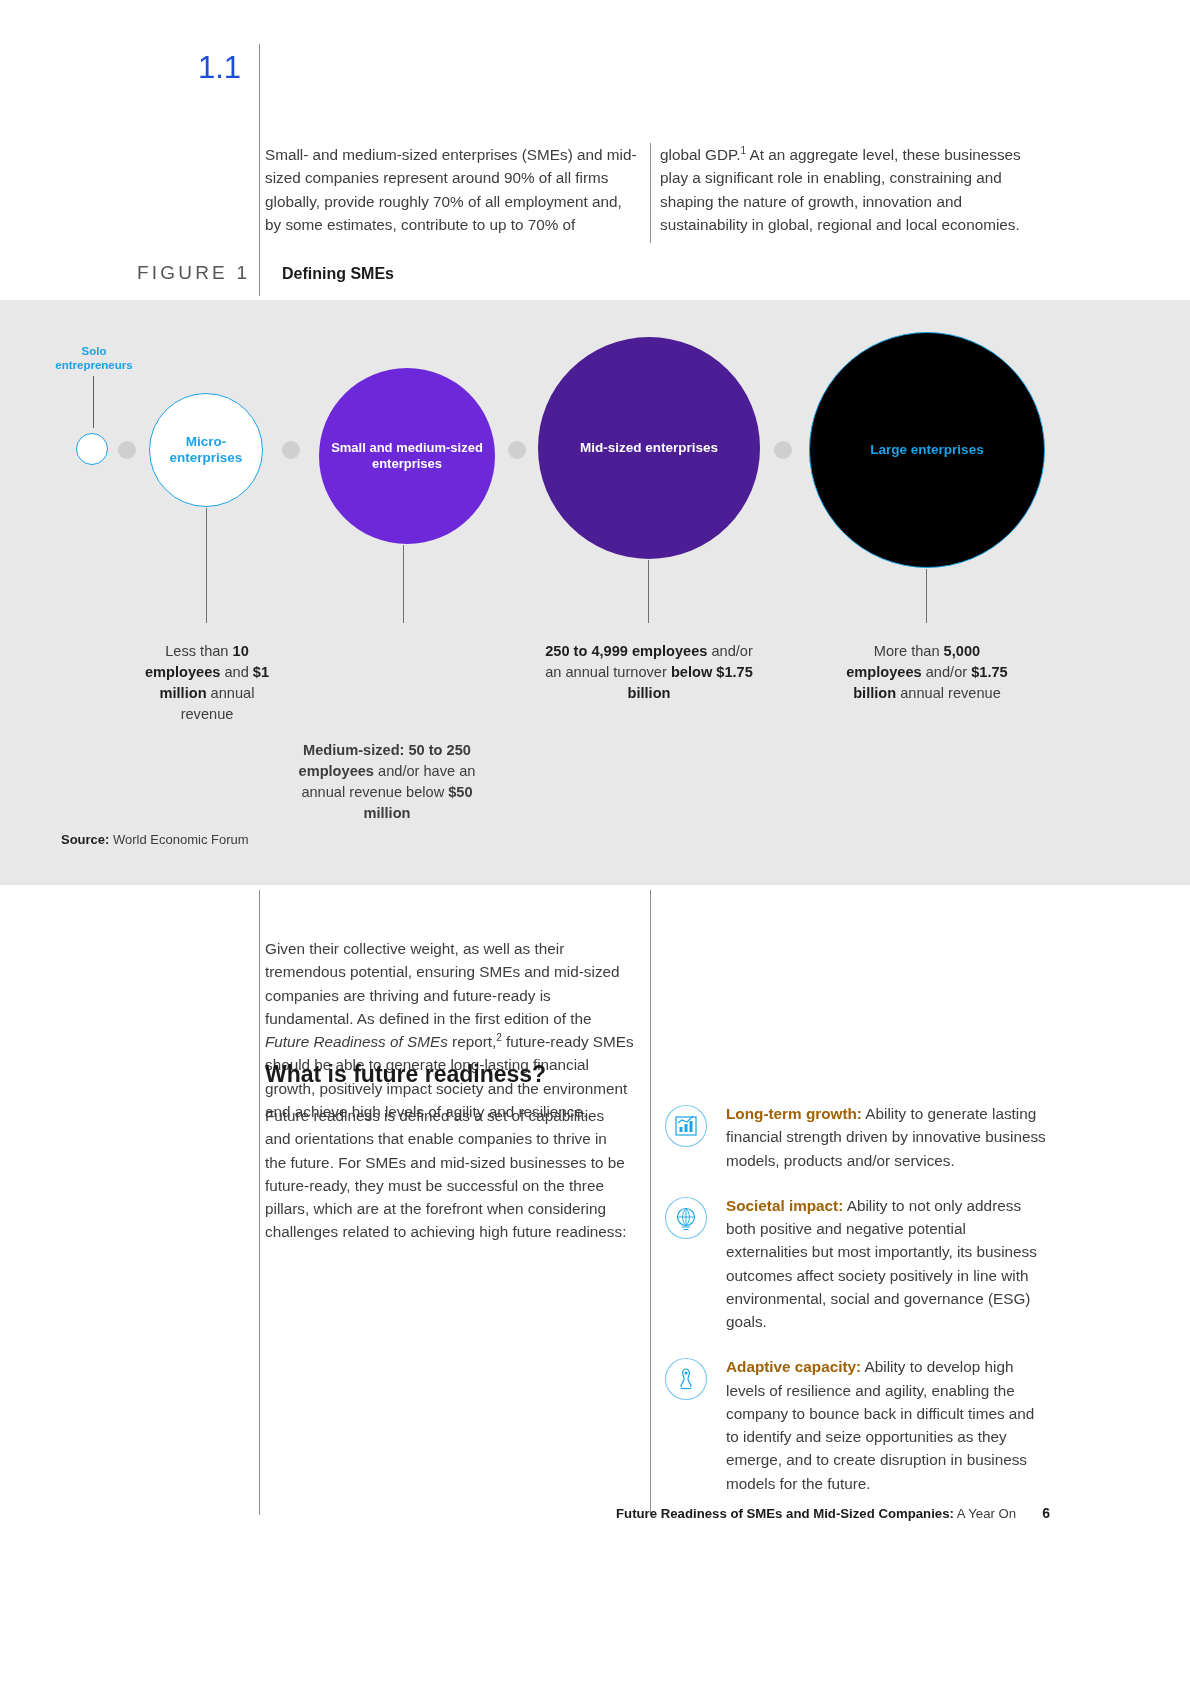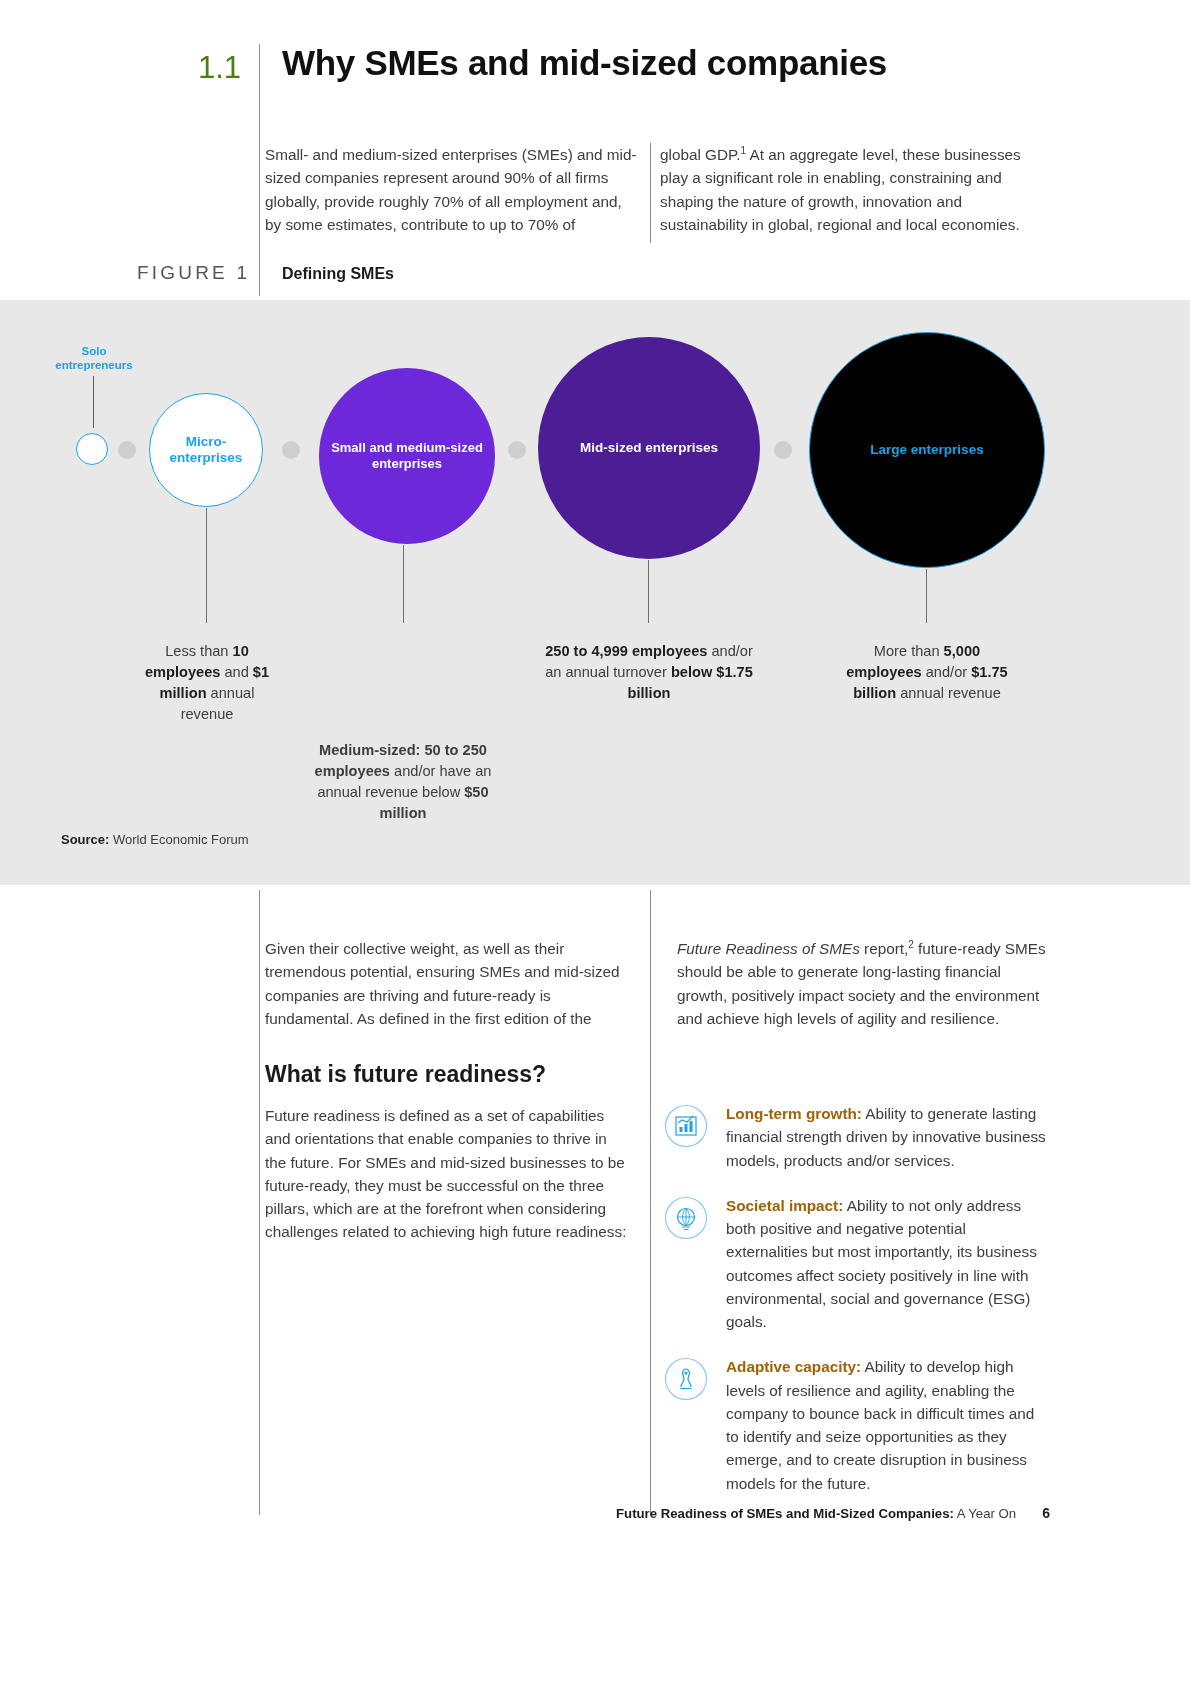--- a/index.html
+++ b/index.html
@@ -30,21 +30,21 @@
   
   .header {
     position: absolute;
     left: 198px;
     top: 44px;
     display: flex;
     align-items: flex-start;
   }
   .chapter-num {
     font-size: 31px;
-    color: #4d7c0f;
+    color: #1d4ed8;
     line-height: 1;
     letter-spacing: 0px;
     padding-top: 8px;
     width: 62px;
   }
   .header-title {
     font-size: 35px;
     font-weight: bold;
     color: #111111;
     line-height: 1.1;
@@ -200,40 +200,40 @@
     font-size: 14.6px;
     line-height: 1.43;
     color: #3d3d3d;
     top: 641px;
   }
   .cap b { color: #1e1e1e; }
   .cap-1 { left: 136px; width: 142px; }
   .cap-2 { left: 312px; width: 182px; }
   .cap-3 { left: 540px; width: 218px; }
   .cap-4 { left: 846px; width: 162px; }
-  .cap-2b { position: absolute; left: 312px; width: 182px; top: 740px;
+  .cap-2b { position: absolute; left: 296px; width: 182px; top: 740px;
             text-align: center; font-size: 14.6px; line-height: 1.43; color: #3d3d3d; }
 
   .source {
     position: absolute;
     left: 61px;
     top: 832px;
     font-size: 13px;
     color: #3d3d3d;
   }
   .source b { color: #1e1e1e; }
 
   
   .lower-text {
     position: absolute;
     left: 265px;
     top: 937px;
     width: 785px;
     display: flex;
-    gap: 39px;
+    flex-direction: column;
   }
   .lower-col {
     width: 373px;
     font-size: 15.3px;
     line-height: 1.52;
     color: #3d3d3d;
   }
   .lower-col sup { font-size: 10px; vertical-align: super; }
   .lower-col i { font-style: italic; }
 
@@ -304,21 +304,20 @@
 
 <div class="page">
 
   <div class="vrule" style="left:259px; top:44px; height:252px;"></div>
   <div class="vrule" style="left:650px; top:143px; height:100px;"></div>
   <div class="vrule" style="left:259px; top:890px; height:625px;"></div>
   <div class="vrule" style="left:650px; top:890px; height:625px;"></div>
 
   <div class="header">
     <div class="chapter-num">1.1</div>
-    <div class="header-title">Why SMEs and mid-sized companies</div>
   </div>
 
   <div class="intro">
     <div class="intro-col">Small- and medium-sized enterprises (SMEs) and mid-sized companies represent around 90% of all firms globally, provide roughly 70% of all employment and, by some estimates, contribute to up to 70% of</div>
     <div class="intro-col">
       <span>global GDP.</span><sup>1</sup><span> At an aggregate level, these businesses play a significant role in enabling, constraining and shaping the nature of growth, innovation and sustainability in global, regional and local economies.</span>
     </div>
   </div>
 
   <div class="figure-label-row">

